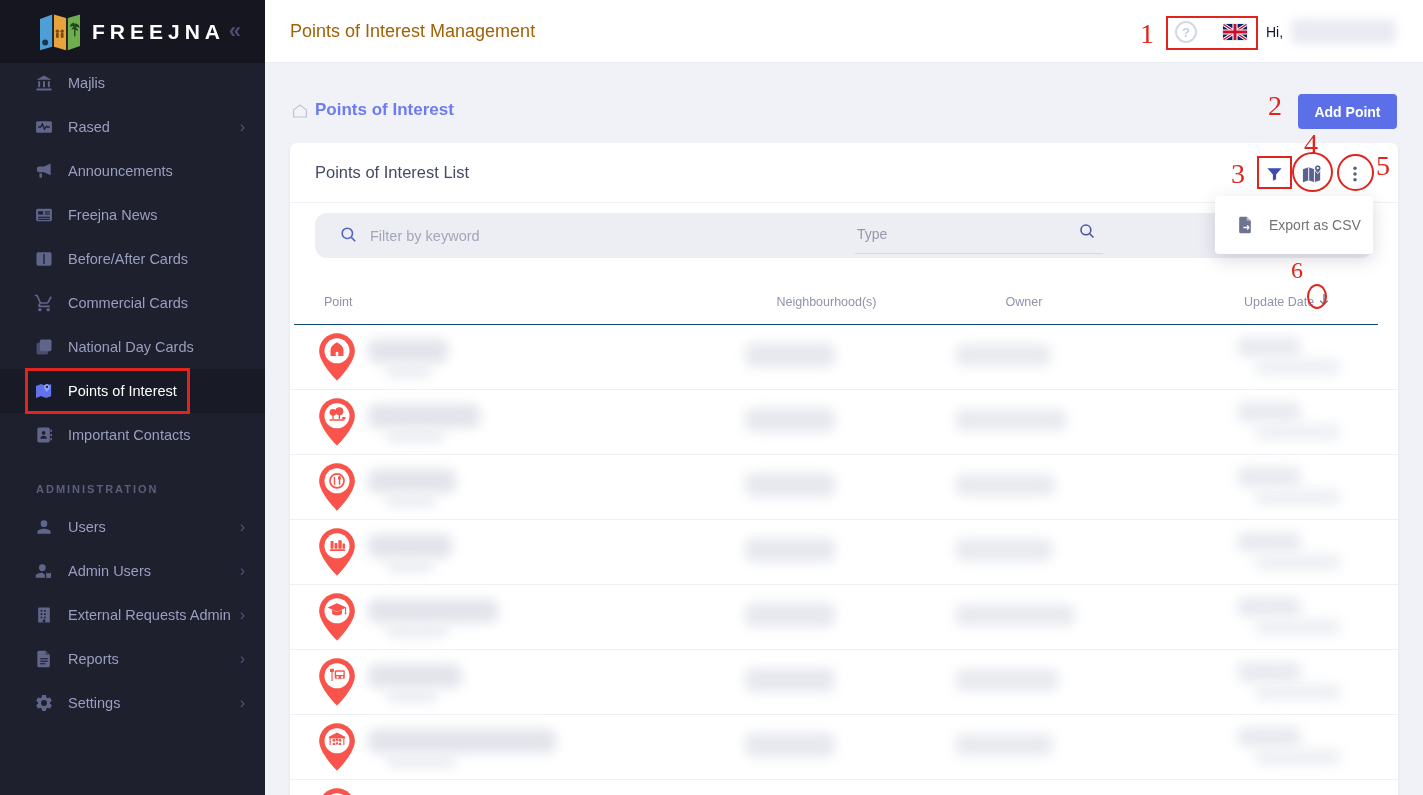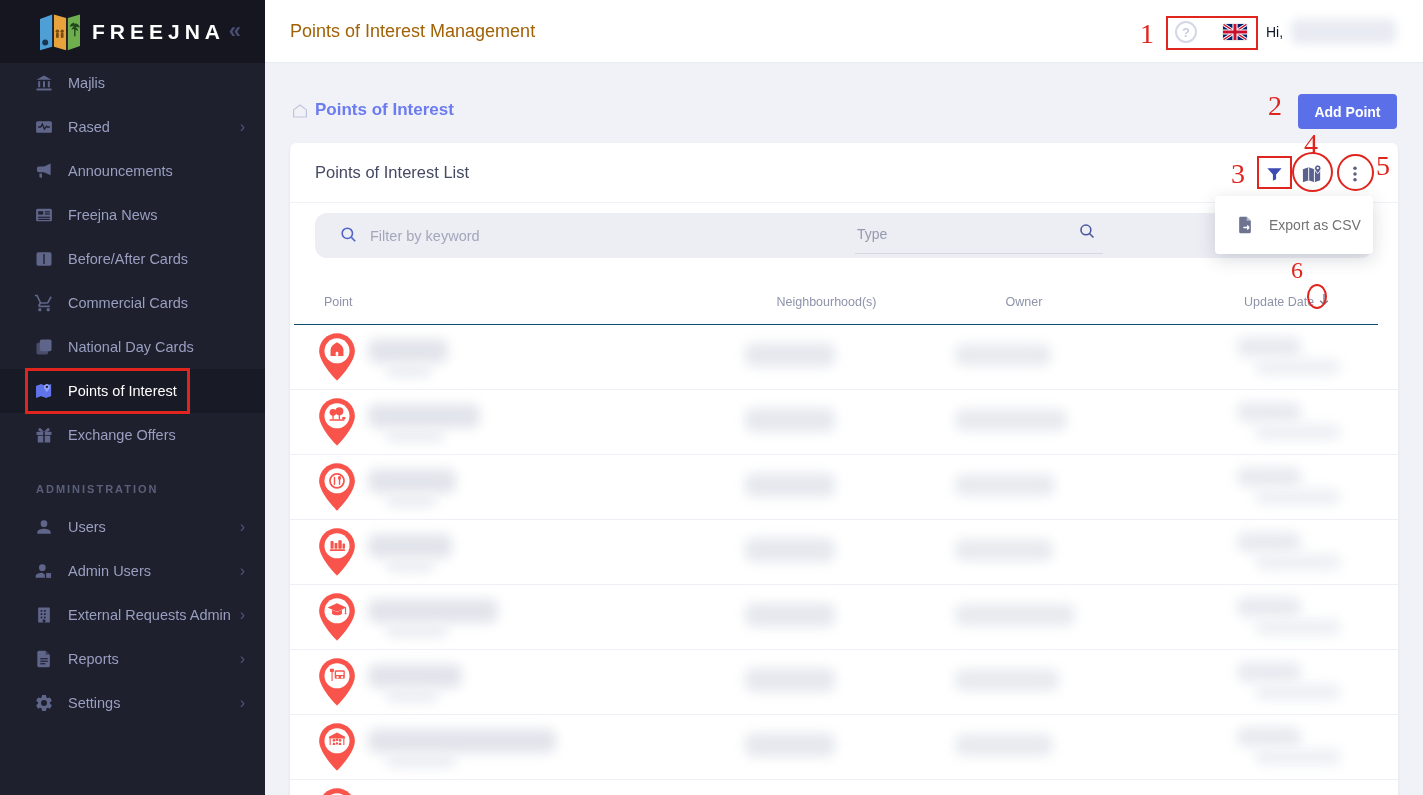--- a/index.html
+++ b/index.html
@@ -180,28 +180,30 @@
             <path d="M2.5 6l6-2 6 2 6-2v14l-6 2-6-2-6 2z"></path>
             <circle cx="15.5" cy="8" r="4.5" fill="#1e202e" opacity="0"></circle>
             <path d="M15.5 3.5c-2 0-3.6 1.6-3.6 3.6 0 2.6 3.6 6 3.6 6s3.6-3.4 3.6-6c0-2-1.6-3.6-3.6-3.6z" fill="#8ea0ff"></path>
             <circle cx="15.5" cy="7" r="1.4" fill="#1e202e"></circle>
           </svg>
         </span>
       <span>Points of Interest</span>
     </div>
     <div class="si">
       <span class="ico">
-          <svg viewBox="0 0 24 24" fill="currentColor">
-            <rect x="3" y="8" width="18" height="4" rx="1"></rect>
-            <rect x="4.5" y="13" width="15" height="8" rx="1"></rect>
-            <rect x="11" y="8" width="2" height="13" fill="#1e202e" opacity="0.9"></rect>
-            <path d="M12 8 8.5 4.5A1.8 1.8 0 1 0 6 7l2 1zM12 8l3.5-3.5A1.8 1.8 0 1 1 18 7l-2 1z"></path>
-          </svg>
-        </span>
-      <span>Exchange Offers</span>
+          <svg viewBox="0 0 24 24">
+            <rect x="4" y="3" width="15" height="18" rx="2" fill="currentColor"></rect>
+            <rect x="19.6" y="5.5" width="2" height="3" rx="1" fill="currentColor"></rect>
+            <rect x="19.6" y="10.5" width="2" height="3" rx="1" fill="currentColor"></rect>
+            <rect x="19.6" y="15.5" width="2" height="3" rx="1" fill="currentColor"></rect>
+            <circle cx="11.5" cy="9.5" r="2.3" fill="#1e202e"></circle>
+            <path d="M7.5 16.5c0-2.2 1.8-3.5 4-3.5s4 1.3 4 3.5z" fill="#1e202e"></path>
+          </svg>
+        </span>
+      <span>Important Contacts</span>
     </div>
 
     <div class="section-label">ADMINISTRATION</div>
 
     <div class="si">
       <span class="ico">
           <svg viewBox="0 0 24 24" fill="currentColor">
             <path d="M12 12a4 4 0 1 0 0-8 4 4 0 0 0 0 8zm0 2c-2.7 0-8 1.3-8 4v2h16v-2c0-2.7-5.3-4-8-4z"></path>
           </svg>
         </span>

